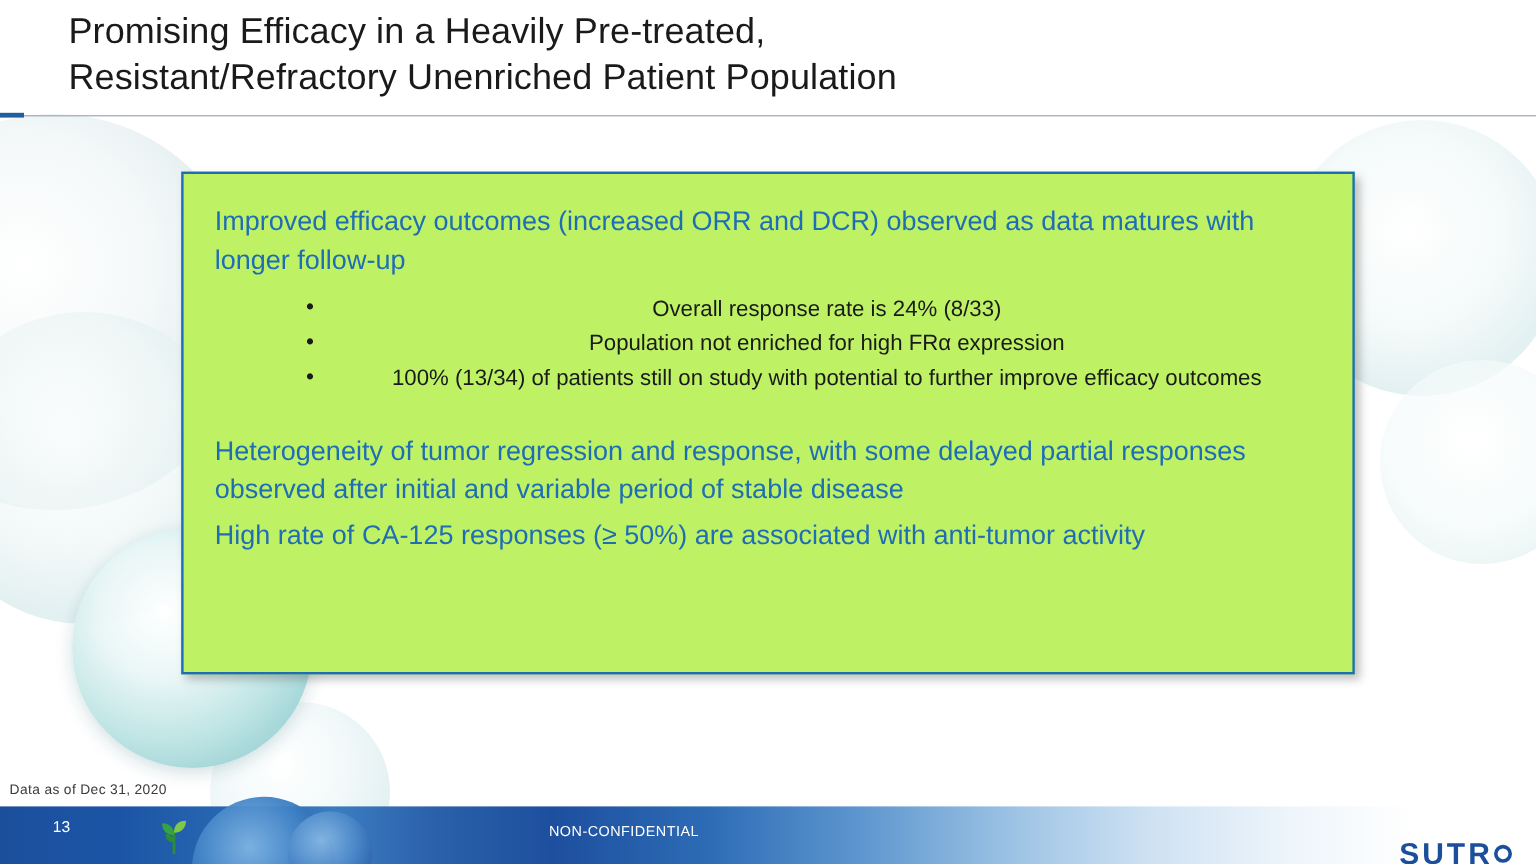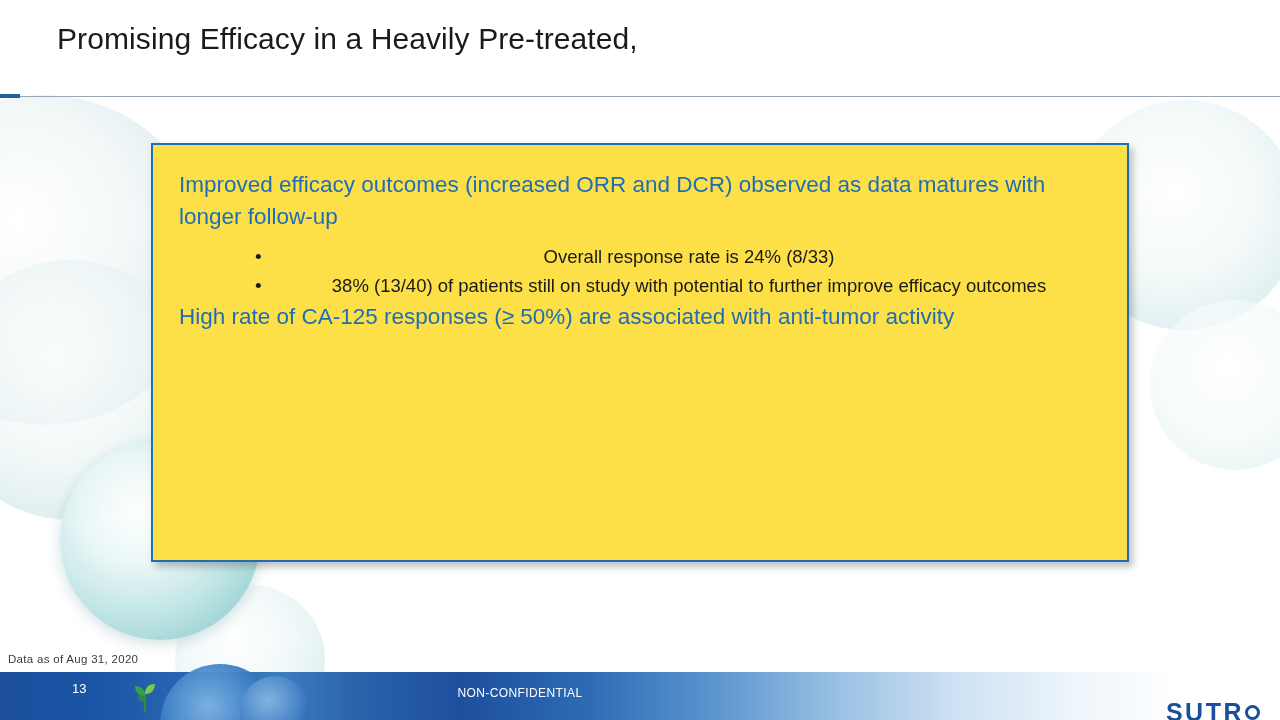--- a/index.html
+++ b/index.html
@@ -63,21 +63,21 @@
     left: 175px; top: 585px;
     width: 150px; height: 150px;
     background: radial-gradient(circle at 40% 35%, #ffffff 0%, #eaf5f6 40%, #cfe7e8 72%, #e6f3f4 100%);
     opacity: 0.6;
   }
 
   
   .title-block {
     position: absolute;
     left: 57px;
-    top: 20px;
+    top: 8px;
     width: 1120px;
   }
   .title-line {
     font-size: 30px;
     color: #1a1a1a;
     line-height: 1.28;
     letter-spacing: 0.1px;
     white-space: nowrap;
   }
   .title-rule {
@@ -97,21 +97,21 @@
     background: #1f5f9e;
   }
 
   
   .content-box {
     position: absolute;
     left: 151px;
     top: 143px;
     width: 978px;
     height: 419px;
-    background: #fde047;
+    background: #bef264;
     border: 2px solid #1f6eb5;
     box-sizing: border-box;
     box-shadow: 4px 5px 7px rgba(80,80,80,0.35);
   }
   .inner {
     padding: 24px 26px 0 26px;
   }
   .lead {
     color: #1f6eb5;
     font-size: 22.5px;
@@ -177,21 +177,20 @@
        #eef5fb 84%,
        #ffffff 92%,
        #ffffff 100%);
   }
   .page-number {
     position: absolute;
     left: 44px;
     top: 681px;
     color: #ffffff;
     font-size: 13px;
-    margin-left: 28px;
   }
   .confidential {
     position: absolute;
     left: 0;
     top: 686px;
     width: 1040px;
     text-align: center;
     color: #ffffff;
     font-size: 12px;
     letter-spacing: 0.4px;
@@ -261,36 +260,39 @@
   <div class="cell cell-d"></div>
   <div class="cell cell-e"></div>
   <div class="cell cell-a"></div>
   <div class="cell cell-b"></div>
   <div class="cell cell-f"></div>
   <div class="cell cell-c"></div>
 </div>
 
 <div class="title-block">
   <div class="title-line">Promising Efficacy in a Heavily Pre-treated,</div>
+  <div class="title-line">Resistant/Refractory Unenriched Patient Population</div>
 </div>
 <div class="title-rule"></div>
 <div class="title-rule-accent"></div>
 
 <div class="content-box">
   <div class="inner">
     <p class="lead">Improved efficacy outcomes (increased ORR and DCR) observed as data matures with longer follow-up</p>
     <ul class="bullets">
       <li>Overall response rate is 24% (8/33)</li>
-      <li>38% (13/40) of patients still on study with potential to further improve efficacy outcomes</li>
+      <li>Population not enriched for high FRα expression</li>
+      <li>100% (13/34) of patients still on study with potential to further improve efficacy outcomes</li>
     </ul>
+    <p class="lead second">Heterogeneity of tumor regression and response, with some delayed partial responses observed after initial and variable period of stable disease</p>
     <p class="lead third">High rate of CA-125 responses (≥ 50%) are associated with anti-tumor activity</p>
   </div>
 </div>
 
-<div class="footnote">Data as of Aug 31, 2020</div>
+<div class="footnote">Data as of Dec 31, 2020</div>
 
 <div class="bottom-bar"></div>
 <div class="bar-cell bar-cell-1"></div>
 <div class="bar-cell bar-cell-2"></div>
 <svg class="plant-icon" viewBox="0 0 26 34">
   <path d="M13 34 L13 14" stroke="#2e8b3a" stroke-width="2.4" fill="none"></path>
   <path d="M13 18 C6 18 3 13 3 8 C10 8 13 12 13 18 Z" fill="#35a245"></path>
   <path d="M13 16 C20 16 23 11 23 6 C16 6 13 10 13 16 Z" fill="#7ec84a"></path>
   <path d="M13 24 C8 24 6 21 6 17 C11 17 13 20 13 24 Z" fill="#2e8b3a"></path>
 </svg>

